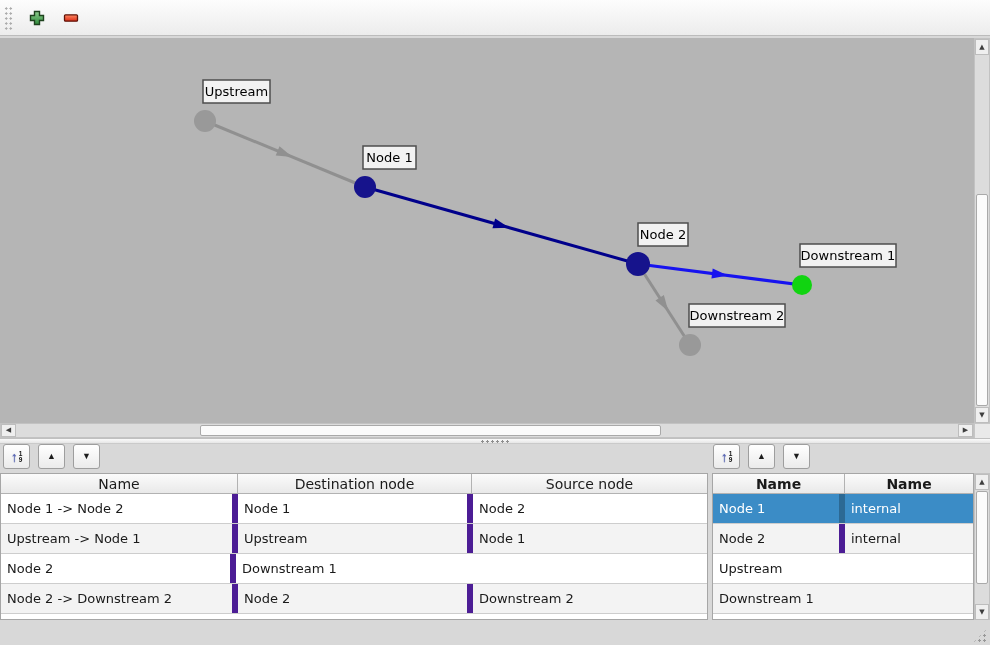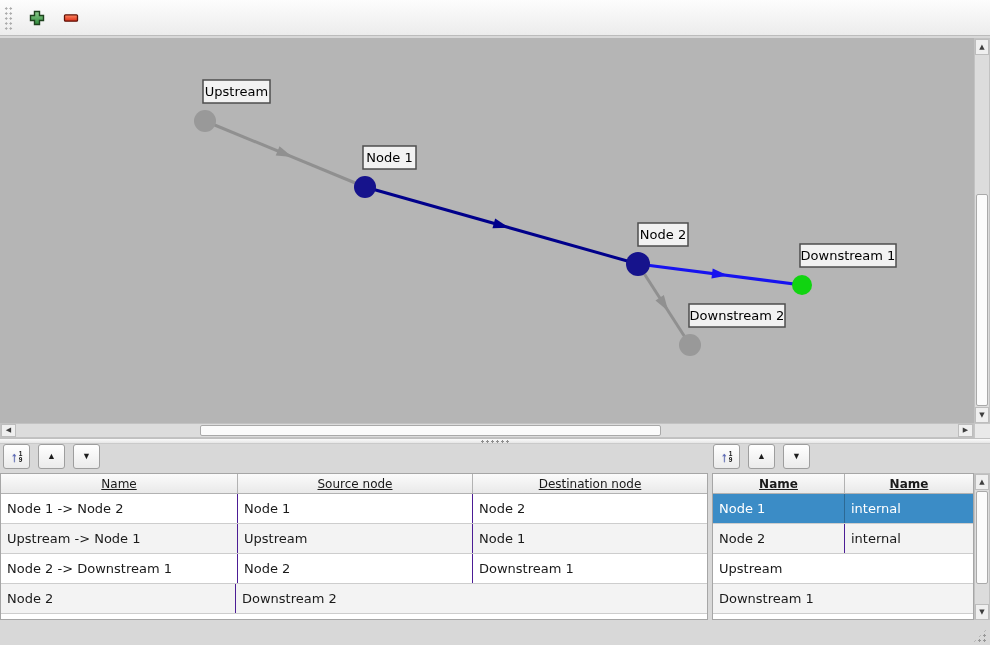--- a/index.html
+++ b/index.html
@@ -56,27 +56,27 @@
   .sort-ico{display:flex;align-items:center;gap:1px;}
   .sort-arrow{color:#5a68bd;font-weight:bold;font-size:14px;line-height:1;text-shadow:0 0 1px #33407e;}
   .sort-digits{display:flex;flex-direction:column;font-size:6.5px;line-height:6px;color:#111;font-weight:bold;}
   
   .table{position:absolute;top:29px;background:#fff;border:1px solid #a6a6a6;box-sizing:border-box;overflow:hidden;}
   .edge-table{left:0;width:708px;height:147px;}
   .node-table{left:712px;width:262px;height:147px;}
   .thead{display:flex;height:20px;}
   .th{background:linear-gradient(#fbfbfb,#e9e9e9);border-right:1px solid #b2b2b2;
     border-bottom:1px solid #b2b2b2;box-sizing:border-box;display:flex;align-items:center;
-    justify-content:center;font-size:12px;text-decoration:underline;}
+    justify-content:center;font-size:14px;}
   .th:last-child{border-right:none;}
   .node-table .th{font-weight:bold;}
   .tr{display:flex;height:30px;border-bottom:1px solid #cdcdcd;box-sizing:border-box;background:#fff;}
   .tr.alt{background:#f3f3f3;}
   .td{display:flex;align-items:center;padding-left:6px;font-size:13px;
-    border-right:1px solid #4c1d95;box-sizing:border-box;overflow:hidden;white-space:nowrap;}
+    border-right:6px solid #4c1d95;box-sizing:border-box;overflow:hidden;white-space:nowrap;}
   .td:last-child{border-right:none;}
   .tr.selected{color:#fff;}
   .tr.selected .td{border-right-color:rgba(0,0,0,0.25);}
   .ec0{width:237px;} .ec1{width:235px;} .ec2{flex:1;}
   .nc0{width:132px;} .nc1{flex:1;}
   .nt-scroll{left:974px;top:29px;width:16px;height:147px;}
   .nt-scroll .up{left:0;top:0;width:14px;height:16px;}
   .nt-scroll .down{left:0;top:130px;width:14px;height:16px;}
   .nt-scroll .sb-thumb{left:1px;top:17px;width:12px;height:93px;}
   
@@ -191,40 +191,40 @@
       <span class="tri">▲</span>
     </button>
     <button class="tool-btn">
       <span class="tri">▼</span>
     </button>
   </div>
 
   <div class="table edge-table">
     <div class="thead">
       <div class="th ec0">Name</div>
+      <div class="th ec2">Destination node</div>
       <div class="th ec1">Source node</div>
-      <div class="th ec2">Destination node</div>
     </div>
     <div class="tbody" id="edge-tbody">
         <div class="tr">
           <div class="td ec0">Node 1 -&gt; Node 2</div>
           <div class="td ec1">Node 1</div>
           <div class="td ec2">Node 2</div>
         </div>
         <div class="tr alt">
           <div class="td ec0">Upstream -&gt; Node 1</div>
           <div class="td ec1">Upstream</div>
           <div class="td ec2">Node 1</div>
         </div>
         <div class="tr">
-          <div class="td ec0">Node 2 -&gt; Downstream 1</div>
           <div class="td ec1">Node 2</div>
           <div class="td ec2">Downstream 1</div>
         </div>
         <div class="tr alt">
+          <div class="td ec0">Node 2 -&gt; Downstream 2</div>
           <div class="td ec1">Node 2</div>
           <div class="td ec2">Downstream 2</div>
         </div>
       </div>
   </div>
 
   <div class="table node-table">
     <div class="thead">
       <div class="th nc0">Name</div>
       <div class="th nc1">Name</div>

